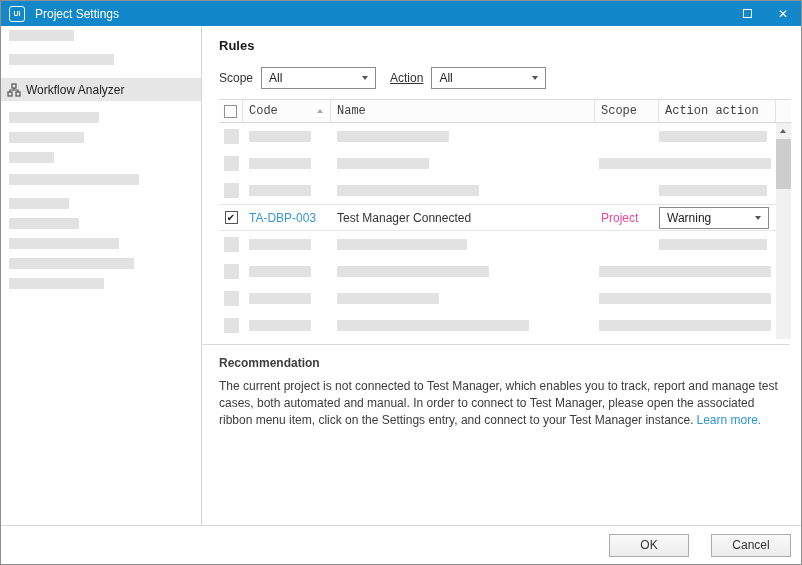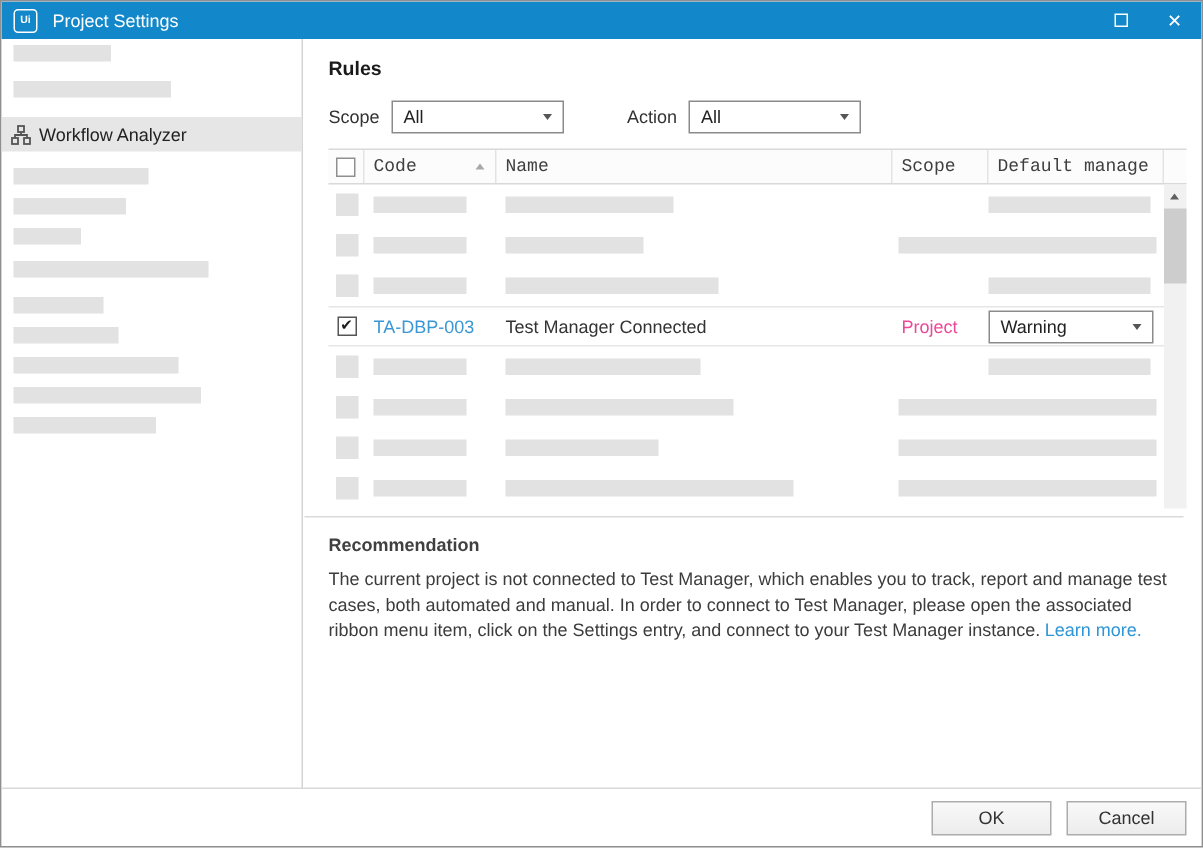--- a/index.html
+++ b/index.html
@@ -34,21 +34,21 @@
                  font-weight: bold; color: #1a1a1a; }
 
   .filters { position: absolute; left: 16px; top: 41px; height: 22px; display: flex;
              align-items: center; font-size: 12px; color: #333; }
   .combo { border: 1px solid #8b8b8b; background: #fff; height: 22px; display: flex;
            align-items: center; justify-content: space-between; padding: 0 7px;
            font-size: 12px; color: #222; cursor: default; }
   .chev { width: 0; height: 0; border-left: 3.5px solid transparent;
           border-right: 3.5px solid transparent; border-top: 4px solid #555; margin-left: 8px; }
   .combo-filter { width: 115px; margin-left: 8px; }
-  .lbl-action { margin-left: 42px; }
+  .lbl-action { margin-left: 14px; text-decoration: underline; }
 
   
   .table { position: absolute; left: 16px; top: 73px; width: 572px; font-size: 12px; }
   .thead { display: flex; height: 24px; border-top: 1px solid #d9d9d9;
            border-bottom: 1px solid #d9d9d9; background: #fcfcfc; color: #3f3f3f; }
   .th { height: 100%; display: flex; align-items: center; padding-left: 6px;
         border-right: 1px solid #e3e3e3; font-family: Liberation Mono, monospace; }
   .th-check { width: 24px; justify-content: center; padding-left: 0; }
   .th-code { width: 88px; }
   .th-name { width: 264px; }
@@ -91,21 +91,21 @@
   .rec-title { position: absolute; left: 16px; top: 330px; font-size: 12px;
                font-weight: bold; color: #404040; }
   .rec-text { position: absolute; left: 16px; top: 352px; width: 567px; font-size: 12px;
               line-height: 17px; color: #3c3c3c; }
   .link { color: #2e95d6; margin-left: 3px; cursor: pointer; }
 
   
   .footer-divider { position: absolute; left: 0; right: 0; bottom: 38px; border-top: 1px solid #d9d9d9; }
   .footer { position: absolute; bottom: 0; left: 0; right: 0; height: 38px; background: #fff;
             display: flex; align-items: center; justify-content: flex-end;
-            padding-right: 10px; gap: 10px; }
+            padding-right: 10px; gap: 22px; }
   .btn { width: 80px; height: 23px; background: linear-gradient(#f9f9f9, #ececec);
          border: 1px solid #acacac; font-size: 12px; color: #333; display: flex;
          align-items: center; justify-content: center; cursor: default; }
 </style>
 </head>
 <body>
 
 <div class="window">
 
   <div class="titlebar">
@@ -166,21 +166,21 @@
       <div class="thead">
         <div class="th th-check">
           <span class="hdr-checkbox"></span>
         </div>
         <div class="th th-code">
           <span>Code</span>
           <span class="sort-up"></span>
         </div>
         <div class="th th-name">Name</div>
         <div class="th th-scope">Scope</div>
-        <div class="th th-action">Default manage</div>
+        <div class="th th-action">Action action</div>
         <div class="th th-spacer"></div>
       </div>
       <div class="tbody">
         <div class="rows">
             <div class="trow trow-ph">
               <div class="cell c-check">
                 <span class="ph-check"></span>
               </div>
               <div class="cell c-code">
                 <span class="ph-bar" style="width:62px"></span>

